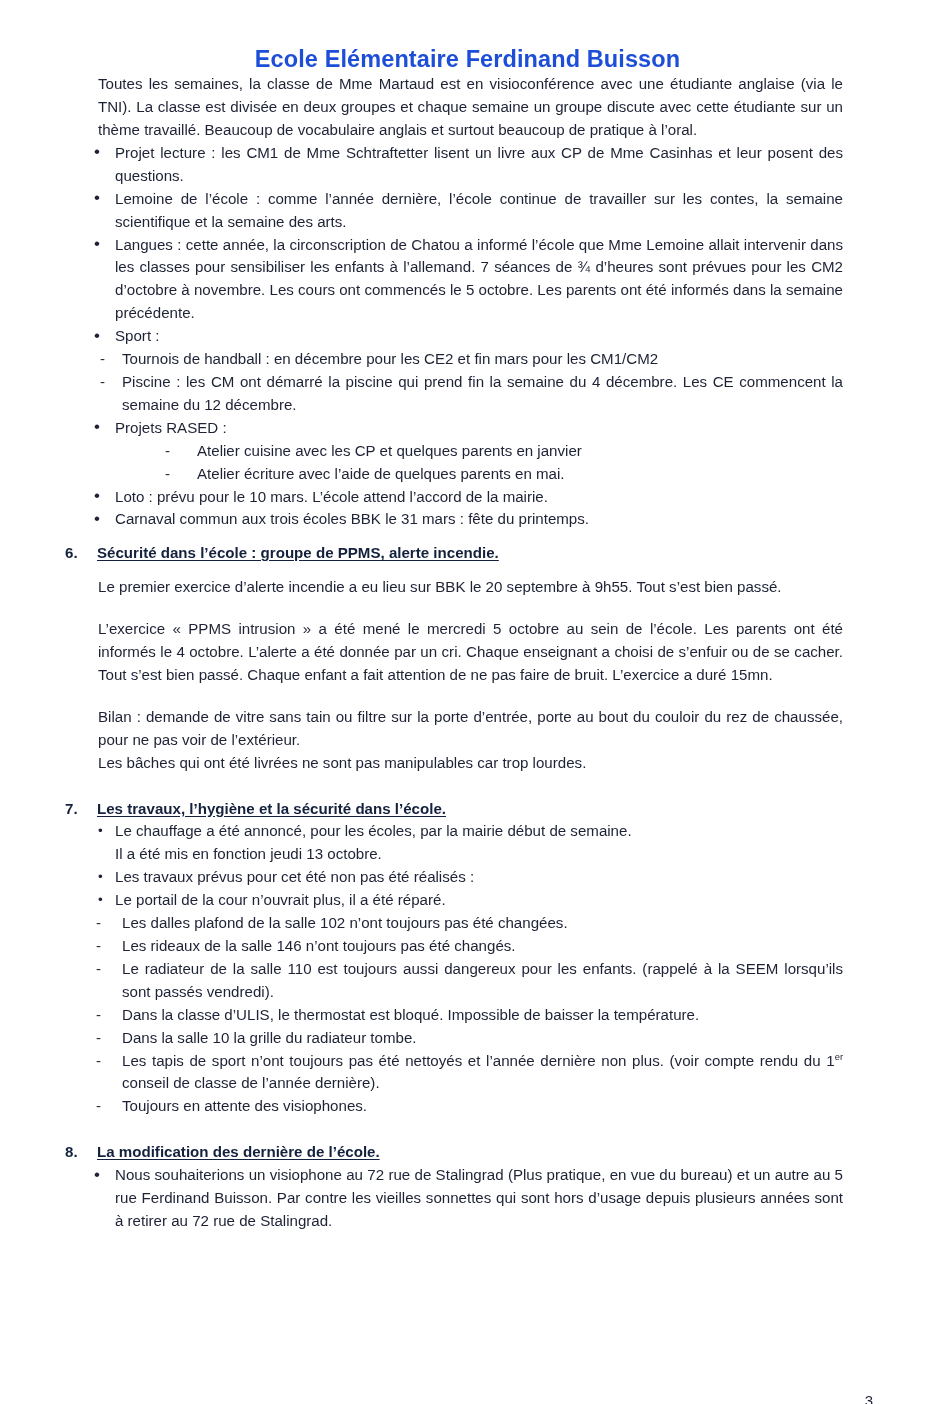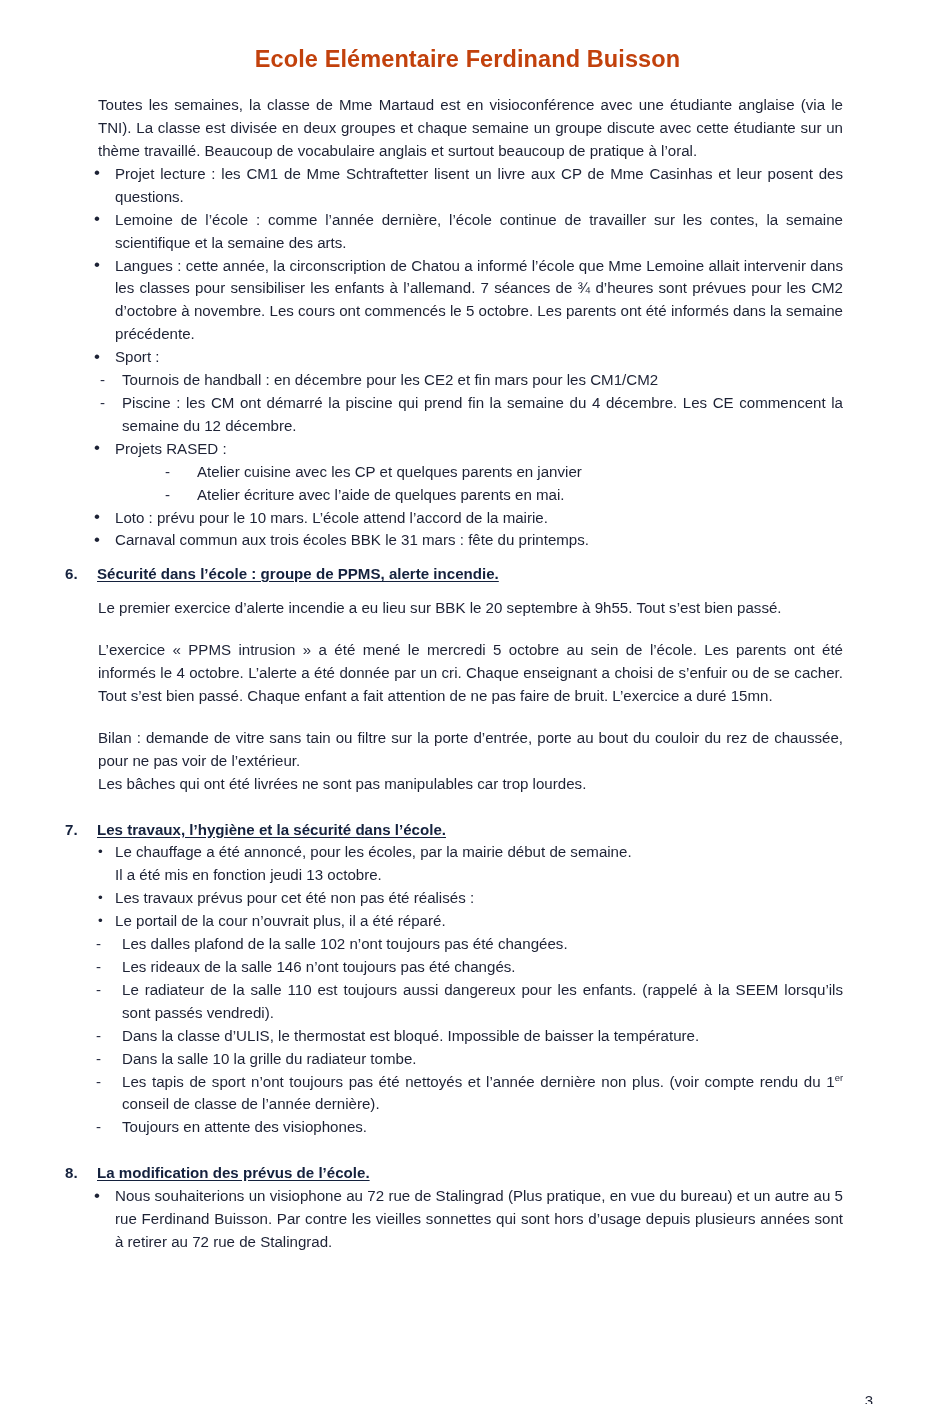--- a/index.html
+++ b/index.html
@@ -20,27 +20,26 @@
     width: 935px;
     height: 1404px;
     box-sizing: border-box;
     padding: 0;
   }
   .doc-title {
     text-align: center;
     font-size: 23.5px;
     font-weight: bold;
     letter-spacing: 0.1px;
-    color: #c2410c;
+    color: #1d4ed8;
     margin: 45px 0 0 0;
     padding: 0 60px;
     line-height: 1.2;
   }
   .body-wrap {
-    margin-top: 21px;
     padding: 0 92px 0 60px;
   }
   p, li, div.line {
     font-size: 15.1px;
     line-height: 22.9px;
     color: #1d2235;
     margin: 0;
   }
   .para {
     text-align: justify;
@@ -244,21 +243,21 @@
       <li class="noj">Dans la classe d’ULIS, le thermostat est bloqué. Impossible de baisser la température.</li>
       <li class="noj">Dans la salle 10 la grille du radiateur tombe.</li>
       <li><span>Les tapis de sport n’ont toujours pas été nettoyés et l’année dernière non plus. (voir compte rendu du 1</span><sup>er</sup><span> conseil de classe de l’année dernière).</span></li>
       <li class="noj">Toujours en attente des visiophones.</li>
     </ul>
 
     <div class="spacer-lg"></div>
 
     <div class="numhead">
       <span class="num">8.</span>
-      <span class="htxt">La modification des prévus de l’école.</span>
+      <span class="htxt">La modification des dernière de l’école.</span>
     </div>
 
     <ul class="lvl1">
       <li>Nous souhaiterions un visiophone au 72 rue de Stalingrad  (Plus pratique, en vue du bureau) et un autre au 5 rue Ferdinand Buisson. Par contre les vieilles sonnettes qui sont hors d’usage depuis plusieurs années sont à retirer au 72 rue de Stalingrad.</li>
     </ul>
 
   </div>
 
   <div class="pagenum">3</div>
 

